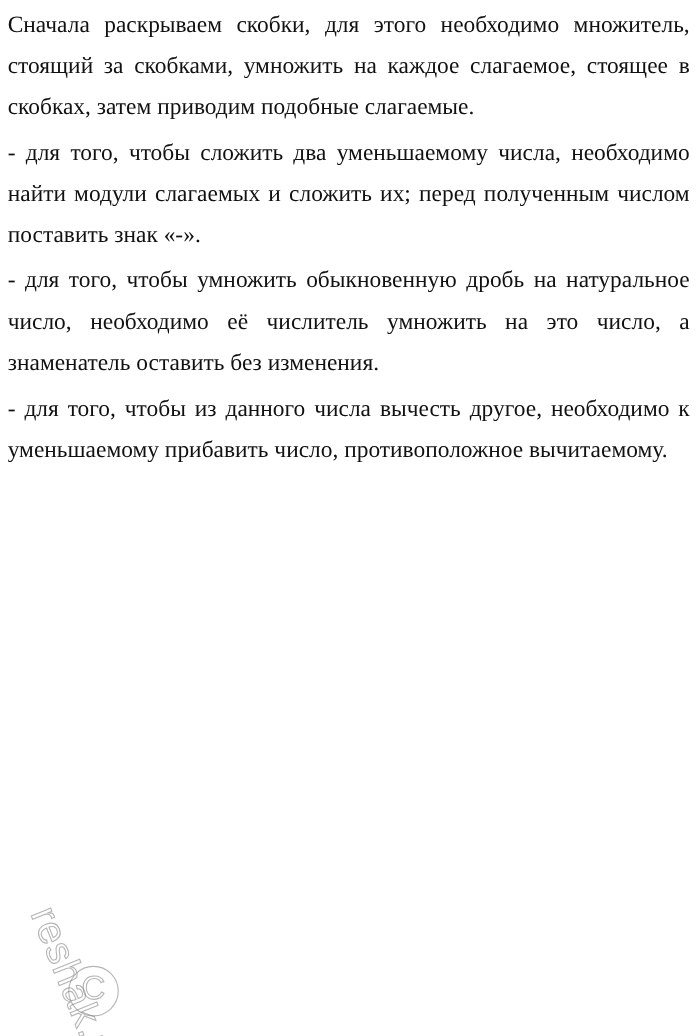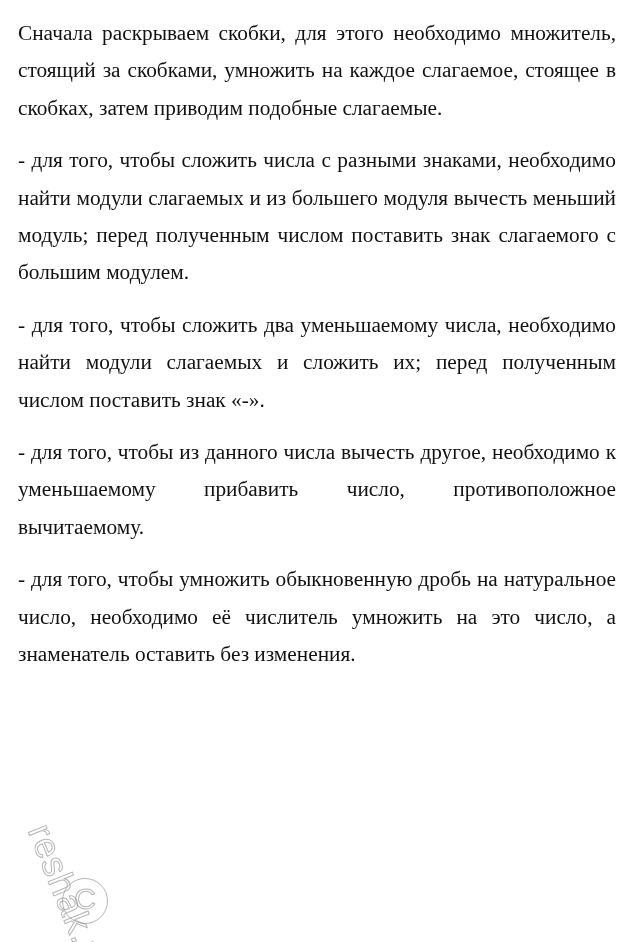--- a/index.html
+++ b/index.html
@@ -15,21 +15,21 @@
       font-family: "Liberation Serif", "DejaVu Serif", serif;
       color: #111111;
     }
     .page {
       position: absolute;
       left: 3px;
       top: 0;
       width: 628px;
     }
     .para {
-      margin: 15px;
+      margin: 4px;
       font-size: 21.3px;
       line-height: 37.4px;
       text-align: justify;
       text-align-last: left;
     }
     .para.p-gap { margin-top: 3px; }
     .watermark {
       position: absolute;
       left: 22px;
       top: 778px;
@@ -69,22 +69,21 @@
       font-size: 30px;
       color: transparent;
       -webkit-text-stroke: 1px rgba(120,120,120,0.55);
     }
   </style>
 </head>
 <body>
 
 <div class="page">
   <p class="para">Сначала раскрываем скобки, для этого необходимо множитель, стоящий за скобками, умножить на каждое слагаемое, стоящее в скобках, затем приводим подобные слагаемые.</p>
-  <p class="para">- для того, чтобы сложить числа с разными знаками, необходимо найти модули слагаемых и из большего модуля вычесть меньший модуль; перед полученным числом поставить знак слагаемого с большим модулем.</p>
   <p class="para">- для того, чтобы сложить два уменьшаемому числа, необходимо найти модули слагаемых и сложить их; перед полученным числом поставить знак «-».</p>
+  <p class="para">- для того, чтобы умножить обыкновенную дробь на натуральное число, необходимо её числитель умножить на это число, а знаменатель оставить без изменения.</p>
   <p class="para">- для того, чтобы из данного числа вычесть другое, необходимо к уменьшаемому прибавить число, противоположное вычитаемому.</p>
-  <p class="para">- для того, чтобы умножить обыкновенную дробь на натуральное число, необходимо её числитель умножить на это число, а знаменатель оставить без изменения.</p>
 </div>
 
 <div class="watermark">
   <span class="wm-text">reshak.ru</span>
   <span class="wm-copy"></span>
 </div>
 
 </body></html>

